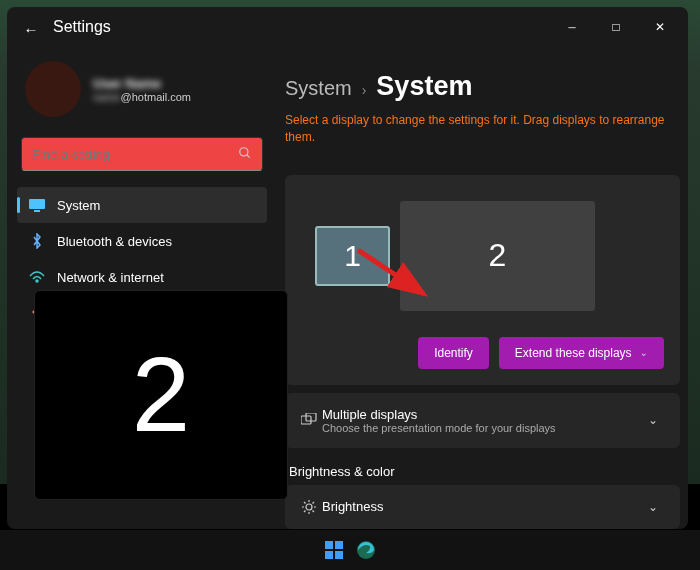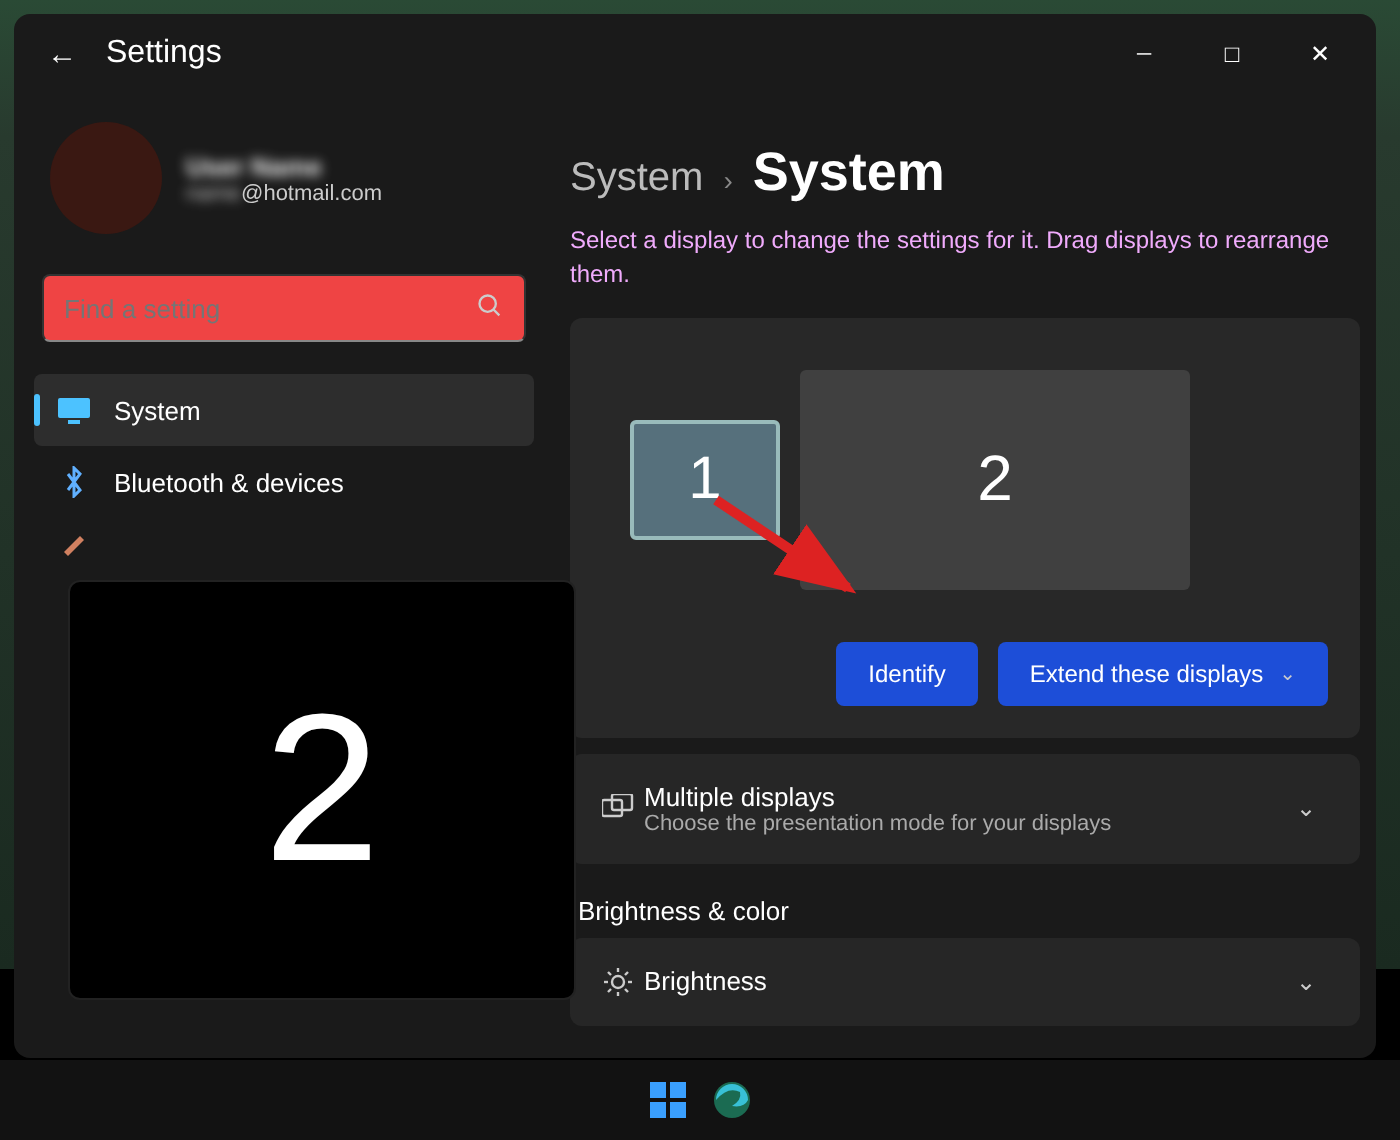--- a/index.html
+++ b/index.html
@@ -57,32 +57,32 @@
     
     .icon-col { margin-top: 4px; padding-left: 12px; display: flex; flex-direction: column; gap: 12px; }
     .icon-col .nav-icon { width: 16px; height: 16px; }
 
     
     .content { flex: 1; padding: 24px 8px 0 8px; overflow: hidden; }
     .breadcrumbs { display: flex; align-items: baseline; gap: 10px; margin-bottom: 10px; }
     .crumb-parent { font-size: 20px; color: #bbb; cursor: pointer; }
     .crumb-chev { color: #888; font-size: 14px; }
     .crumb-current { font-size: 27px; font-weight: 600; }
-    .subtitle { font-size: 12px; color: #f0abfc; line-height: 1.45; max-width: 400px; margin-bottom: 12px; }
+    .subtitle { font-size: 12px; color: #f97316; line-height: 1.45; max-width: 400px; margin-bottom: 28px; }
 
     .displays-card {
       background: #282828; border-radius: 6px; padding: 16px; margin-bottom: 8px;
     }
     .display-row { display: flex; align-items: center; gap: 10px; justify-content: flex-start; padding: 10px 14px; }
     .disp { display: flex; align-items: center; justify-content: center; font-size: 28px; font-weight: 300; color: #fff; border-radius: 3px; }
     .disp1 { width: 75px; height: 60px; background: #56707c; border: 2px solid #9bb; cursor: pointer; font-size: 30px; }
     .disp2 { width: 195px; height: 110px; background: #404040; cursor: pointer; font-size: 32px; }
     .actions-row { display: flex; justify-content: flex-end; gap: 10px; padding-top: 16px; }
     .btn {
-      background: #1d4ed8; border-radius: 4px; height: 32px; padding: 0 16px;
+      background: #a21caf; border-radius: 4px; height: 32px; padding: 0 16px;
       display: inline-flex; align-items: center; gap: 8px; font-size: 12px; cursor: pointer;
     }
     .btn .chev { font-size: 10px; color: #ccc; }
 
     .setting-card {
       background: #262626; border-radius: 6px; padding: 14px 16px; margin-top: 6px;
       display: flex; align-items: center; gap: 5px;
     }
     .setting-info { flex: 1; }
     .setting-title { font-size: 13px; }
@@ -158,20 +158,30 @@
           </span>
           <span>System</span>
         </div>
         <div class="nav-item">
           <span class="nav-icon">
             <svg width="12" height="16" viewBox="0 0 12 16" fill="none" stroke="#60b0ff" stroke-width="1.5">
                 <path d="M3 4 L9 12 L6 15 V1 L9 4 L3 12"></path>
               </svg>
           </span>
           <span>Bluetooth &amp; devices</span>
+        </div>
+        <div class="nav-item">
+          <span class="nav-icon">
+            <svg width="16" height="12" viewBox="0 0 16 12" fill="none" stroke="#3fc9c9" stroke-width="1.5">
+                <path d="M1 5 Q8 -3 15 5"></path>
+                <path d="M4 8 Q8 3 12 8"></path>
+                <circle cx="8" cy="10" r="1" fill="#3fc9c9"></circle>
+              </svg>
+          </span>
+          <span>Network &amp; internet</span>
         </div>
       </div>
 
       <div class="icon-col">
         <span class="nav-icon">
           <svg width="16" height="16" viewBox="0 0 16 16">
               <path d="M3 13 l8 -8 l2 2 l-8 8 z" fill="#d08060"></path>
             </svg>
         </span>
       </div>

